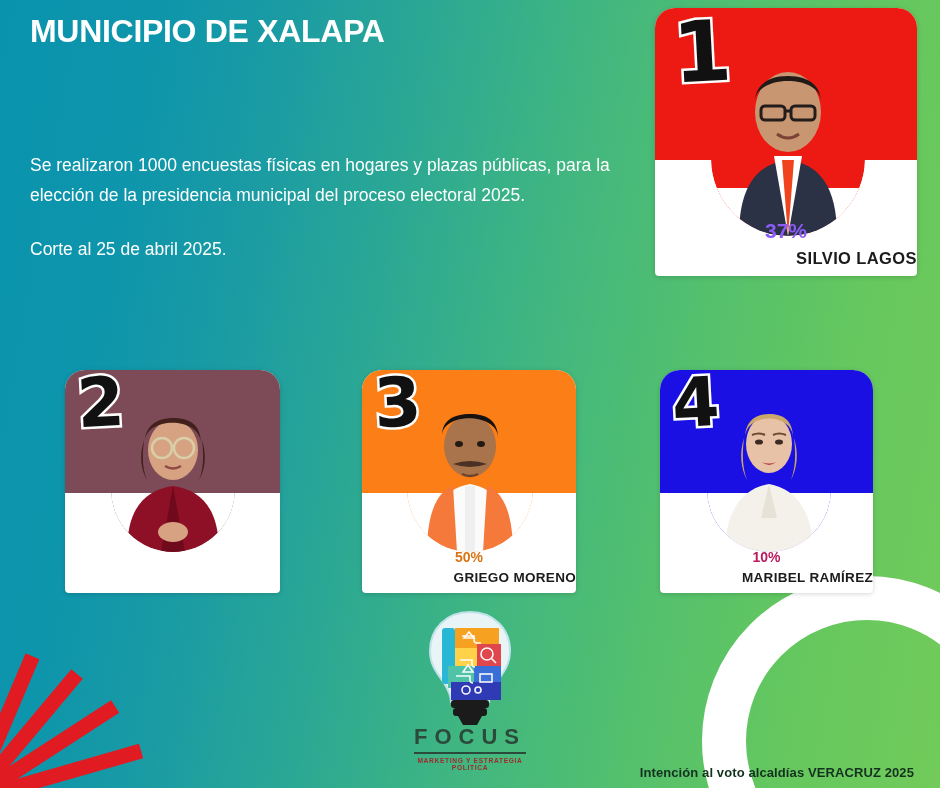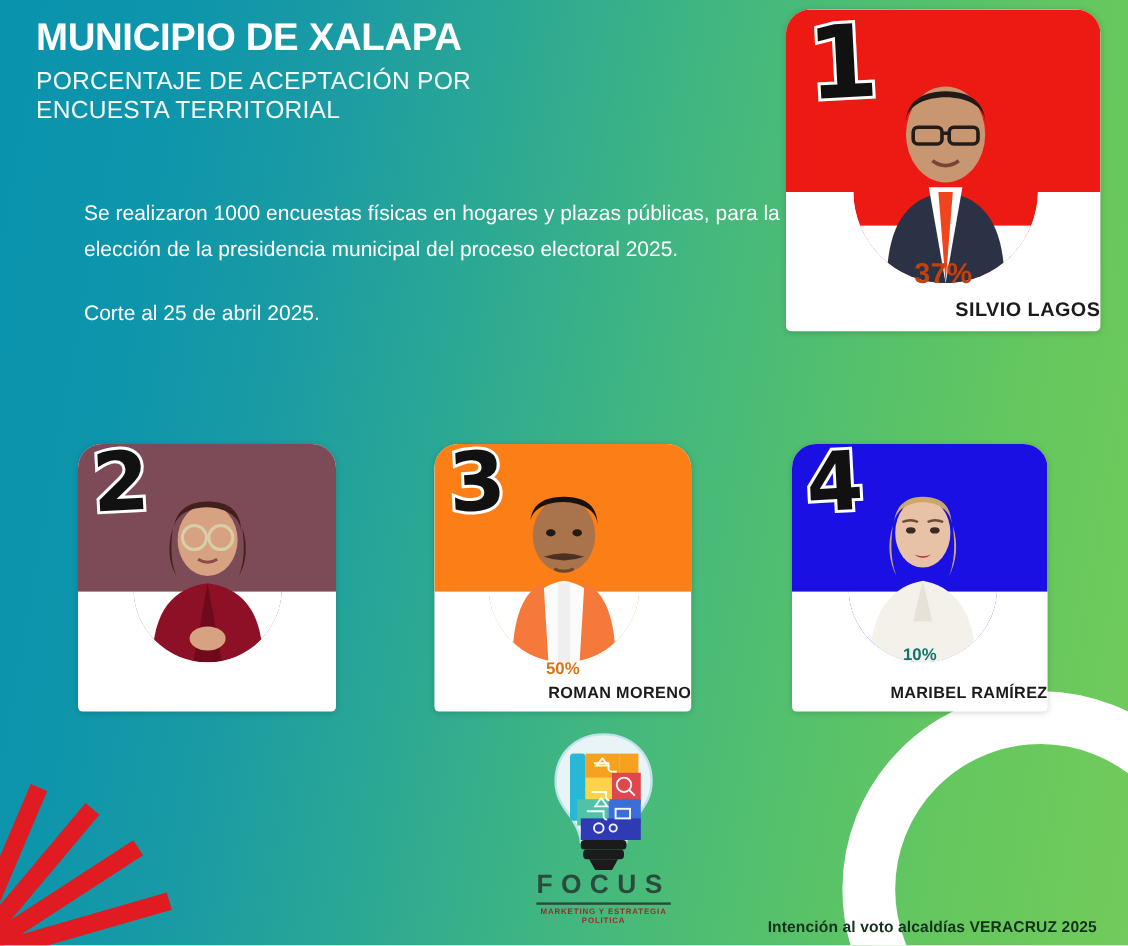--- a/index.html
+++ b/index.html
@@ -63,27 +63,26 @@
     font-weight: 400;
     color: #f2fbf8;
     line-height: 1.18;
     margin: 6px 0 0 0;
     letter-spacing: 0.2px;
   }
 
   .body-copy {
     position: absolute;
     left: 30px;
-    top: 162px;
+    top: 150px;
     width: 608px;
     font-size: 17.5px;
     line-height: 1.72;
     color: #ffffff;
     font-weight: 400;
-    margin-left: 40px;
   }
   .body-copy p { margin: 0; }
   .body-copy .gap { height: 24px; }
 
   
   .card {
     position: absolute;
     border-radius: 20px 20px 4px 4px;
     overflow: hidden;
     background: #ffffff;
@@ -118,21 +117,21 @@
   }
   .pct { font-weight: 700; line-height: 1; }
   .nm  { font-weight: 700; color: #1b1b1b; line-height: 1; text-align: right; }
 
   
   #card-1 { left: 655px; top: 8px;   width: 262px; height: 268px; }
   #card-1 .card-top   { height: 152px; background: #ec1a13; }
   #card-1 .card-rank  { left: 18px; top: 6px; font-size: 84px; }
   #card-1 .card-photo { left: 56px; top: 28px; width: 154px; height: 200px; border-radius: 0 0 77px 77px; }
   #card-1 .card-foot  { bottom: 10px; }
-  #card-1 .pct { font-size: 24px; color: #c2410c; margin-bottom: 9px; }
+  #card-1 .pct { font-size: 21px; color: #8b5cf6; margin-bottom: 9px; }
   #card-1 .nm  { font-size: 16.5px; letter-spacing: 0.4px; }
 
   #card-2 { left: 65px;  top: 370px; width: 215px; height: 223px; }
   #card-2 .card-top   { height: 123px; background: #7c4b57; }
   #card-2 .card-rank  { left: 12px; top: 2px; font-size: 68px; }
   #card-2 .card-photo { left: 46px; top: 24px; width: 124px; height: 158px; border-radius: 0 0 62px 62px; }
   #card-2 .card-foot  { bottom: 9px; }
   #card-2 .pct { font-size: 14px; color: #4a2a34; margin-bottom: 7px; }
   #card-2 .nm  { font-size: 13.5px; letter-spacing: 0.3px; }
 
@@ -142,34 +141,34 @@
   #card-3 .card-photo { left: 45px; top: 20px; width: 126px; height: 162px; border-radius: 0 0 63px 63px; }
   #card-3 .card-foot  { bottom: 9px; }
   #card-3 .pct { font-size: 14px; color: #d97416; margin-bottom: 7px; }
   #card-3 .nm  { font-size: 13.5px; letter-spacing: 0.3px; }
 
   #card-4 { left: 660px; top: 370px; width: 213px; height: 223px; }
   #card-4 .card-top   { height: 123px; background: #1a10e3; }
   #card-4 .card-rank  { left: 12px; top: 2px; font-size: 68px; }
   #card-4 .card-photo { left: 47px; top: 18px; width: 124px; height: 164px; border-radius: 0 0 62px 62px; }
   #card-4 .card-foot  { bottom: 9px; }
-  #card-4 .pct { font-size: 14px; color: #0f766e; margin-bottom: 19px; }
+  #card-4 .pct { font-size: 14px; color: #be185d; margin-bottom: 7px; }
   #card-4 .nm  { font-size: 13.5px; letter-spacing: 0.3px; }
 
   
   .card-rank span {
     display: block;
     -webkit-text-stroke: 5px #ffffff;
     paint-order: stroke fill;
   }
 
   
   .logo {
     position: absolute;
-    left: 443px;
+    left: 410px;
     top: 608px;
     width: 120px;
     text-align: center;
   }
   .logo-bulb { width: 104px; height: 118px; margin: 0 auto; display: block; }
   .logo-word {
     font-size: 22px;
     font-weight: 700;
     letter-spacing: 7px;
     color: #2b4a3c;
@@ -210,24 +209,20 @@
       <rect x="-14" y="178" width="175" height="15" transform="rotate(-33 -10 186)"></rect>
       <rect x="-14" y="178" width="168" height="15" transform="rotate(-50 -10 186)"></rect>
       <rect x="-14" y="178" width="160" height="15" transform="rotate(-67 -10 186)"></rect>
     </g>
   </svg>
 
   <div class="deco-arc"></div>
 
   <div class="header">
     <h1 class="title">MUNICIPIO DE XALAPA</h1>
-    <div class="subtitle">
-      <div>PORCENTAJE DE ACEPTACIÓN POR</div>
-      <div>ENCUESTA TERRITORIAL</div>
-    </div>
   </div>
 
   <div class="body-copy">
     <p>Se realizaron 1000 encuestas físicas en hogares y plazas públicas, para la elección de la presidencia municipal del proceso electoral 2025.</p>
     <div class="gap"></div>
     <p>Corte al 25 de abril 2025.</p>
   </div>
 
   <div class="card" id="card-1">
     <div class="card-top"></div>
@@ -316,21 +311,21 @@
           <path d="M35,46 C35,22 91,22 91,48 C91,30 79,24 63,24 C47,24 35,30 35,46 Z" fill="#161210"></path>
           <ellipse cx="52" cy="54" rx="4" ry="3" fill="#221a14"></ellipse>
           <ellipse cx="74" cy="54" rx="4" ry="3" fill="#221a14"></ellipse>
           <path d="M46,74 Q63,68 80,74 Q63,80 46,74 Z" fill="#4a3124"></path>
           <path d="M55,84 Q63,88 71,84" stroke="#6c4229" stroke-width="2.5" fill="none"></path>
         </g>
       </svg>
     </div>
     <div class="card-foot">
       <div class="pct">50%</div>
-      <div class="nm">ROMAN MORENO</div>
+      <div class="nm">GRIEGO MORENO</div>
     </div>
   </div>
 
   <div class="card" id="card-4">
     <div class="card-top"></div>
     <div class="card-rank">
       <span>4</span>
     </div>
     <div class="card-photo">
       <svg viewBox="0 0 124 164" width="124" height="164" preserveAspectRatio="xMidYMax meet">

